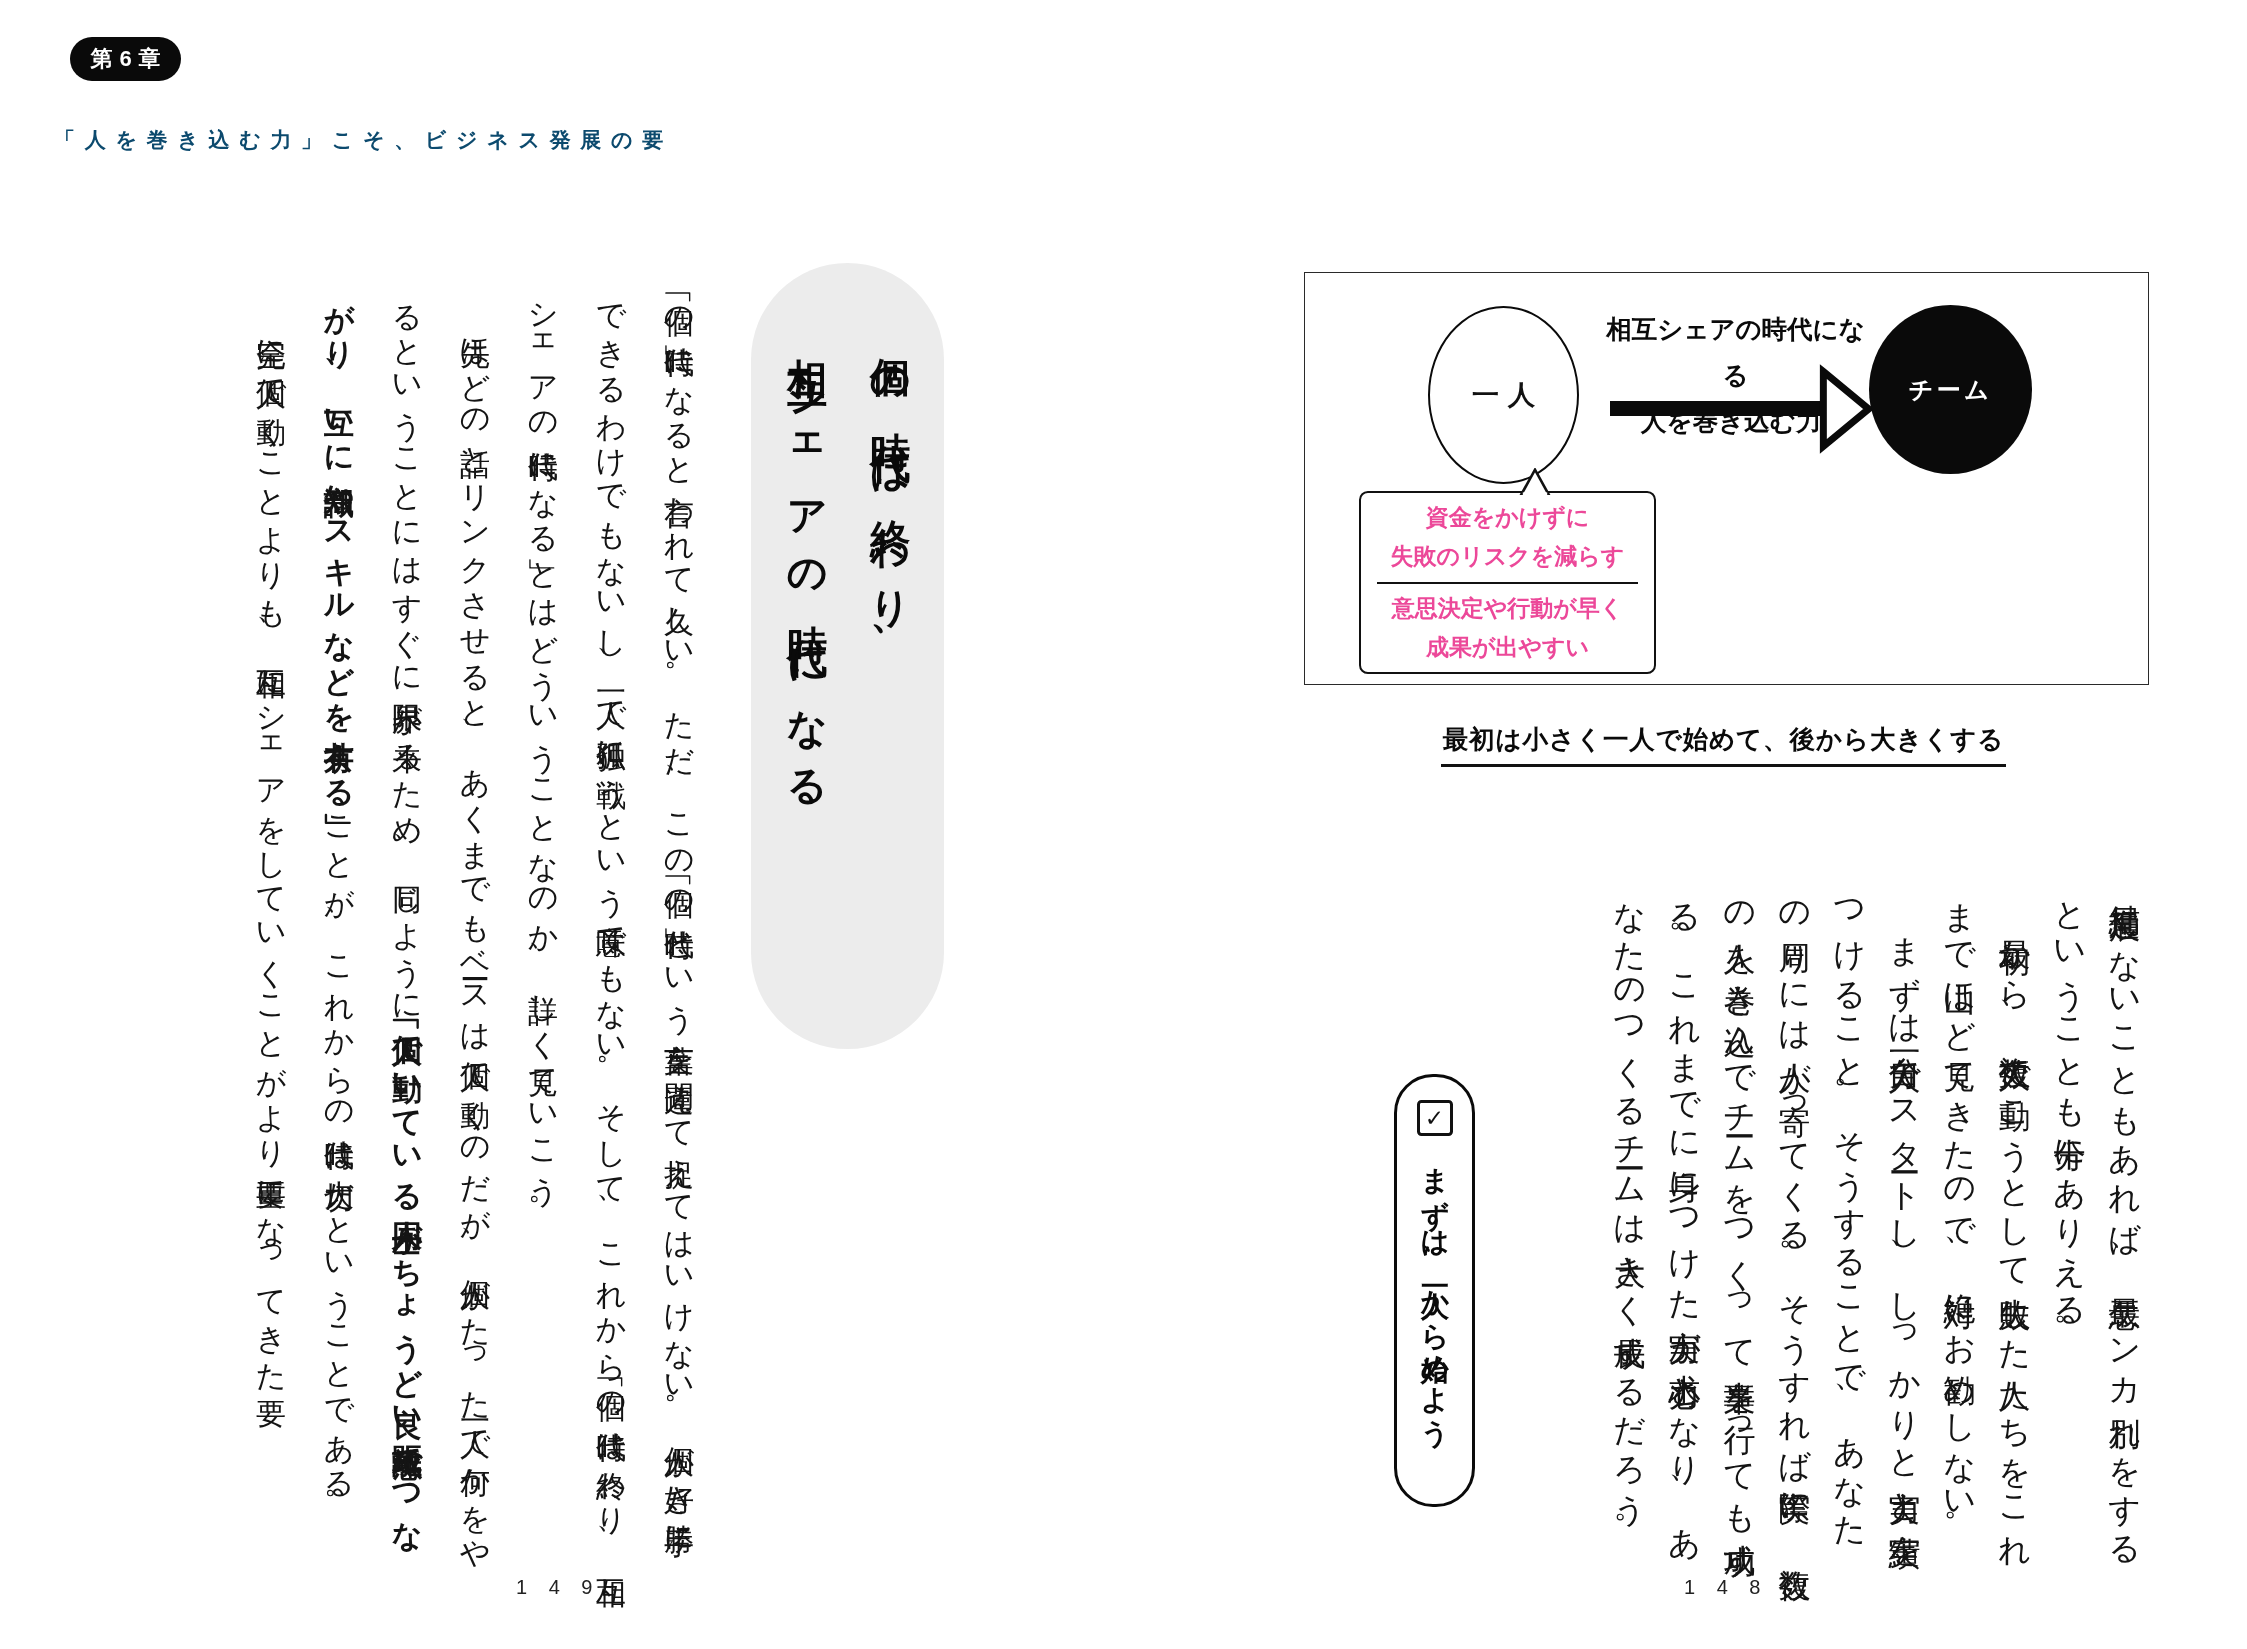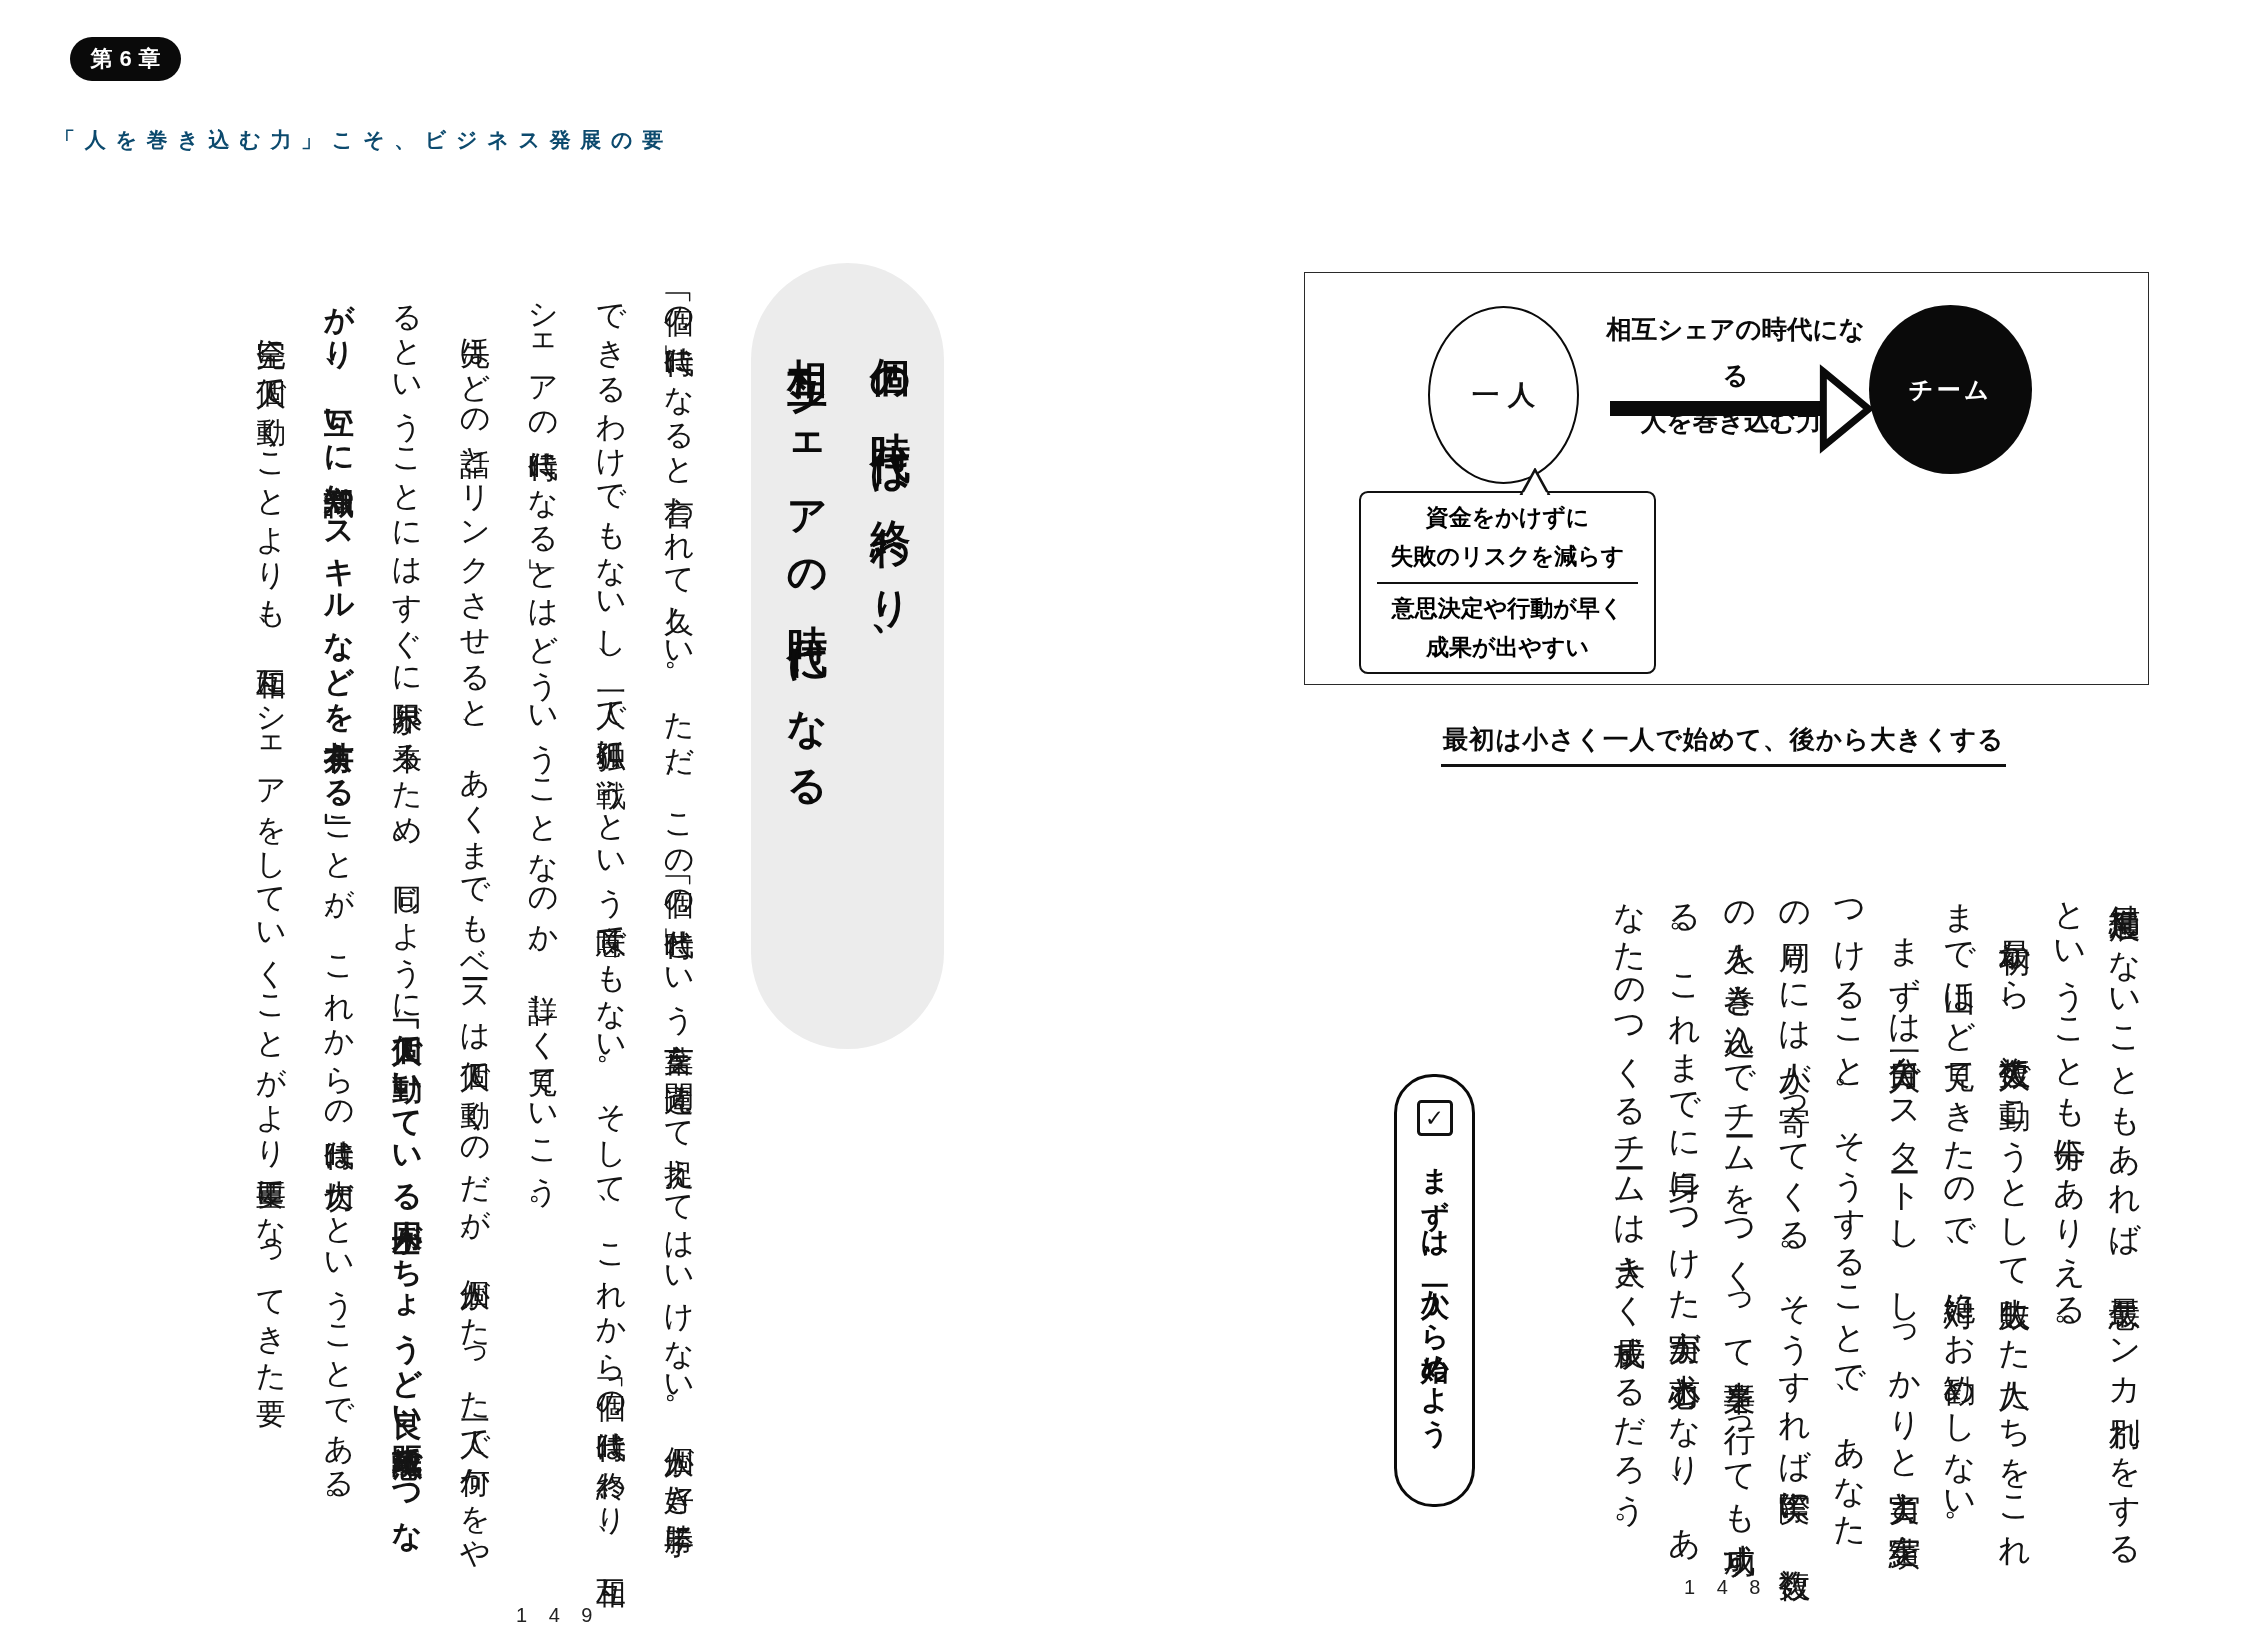--- a/index.html
+++ b/index.html
@@ -28,21 +28,21 @@
   .node-team{left:564px;top:32px;width:163px;height:169px;background:#0a0a0a;}
   .node-team span{color:#fff;font-size:24px;font-weight:700;letter-spacing:3.5px;}
   .arrow-label{position:absolute;left:290px;top:33px;width:281px;text-align:center;
     font-size:25.5px;font-weight:700;line-height:46px;color:#0a0a0a;}
   .arrow-shaft{position:absolute;left:305px;top:128px;width:214px;height:15px;background:#0a0a0a;}
   .arrow-head{position:absolute;left:514px;top:91px;width:54px;height:90px;}
   .callout{position:absolute;top:218px;width:293px;height:179px;border:2.6px solid #111;border-radius:8.8px;
     background:#fff;display:flex;flex-direction:column;align-items:stretch;justify-content:space-evenly;}
   .callout-solo{left:54px;}
   .callout-team{left:502px;}
-  .callout .sec{text-align:center;font-size:23px;font-weight:700;line-height:39px;color:#000000;}
+  .callout .sec{text-align:center;font-size:23px;font-weight:700;line-height:39px;color:#ec4899;}
   .callout .divider{height:0;border-top:2.2px solid #111;margin:0 16px;}
   .pointer{position:absolute;top:-25.5px;width:32px;height:27px;}
   .pointer-solo{left:158px;}
   .pointer-team{left:130px;}
 
   .diagram-caption{
     left:1441px;top:722px;width:565px;text-align:center;font-size:25.5px;font-weight:700;
     letter-spacing:0.9px;color:#0a0a0a;border-bottom:3.1px solid #111;padding-bottom:7px;
   }
 
@@ -81,21 +81,21 @@
     writing-mode:vertical-rl;text-orientation:mixed;
     padding-top:63px;box-sizing:border-box;padding-right:12.3px;
     font-family:"Liberation Sans","DejaVu Sans",sans-serif;
   }
   .heading-capsule div{
     font-size:40px;font-weight:700;letter-spacing:14px;line-height:83px;color:#0a0a0a;margin:0;
   }
 
   .page-number{font-size:20px;letter-spacing:8px;color:#222;
     font-family:"Liberation Sans","DejaVu Sans",sans-serif;}
-  .pn-149{left:516px;top:1576px;margin-top:28px;}
+  .pn-149{left:516px;top:1576px;}
   .pn-148{left:1684px;top:1576px;}
 </style>
 </head>
 <body>
 
 <div class="abs chapter-badge gothic">
   <span>第6章</span>
 </div>
 <div class="abs chapter-subtitle gothic">「人を巻き込む力」こそ、ビジネス発展の要</div>
 

